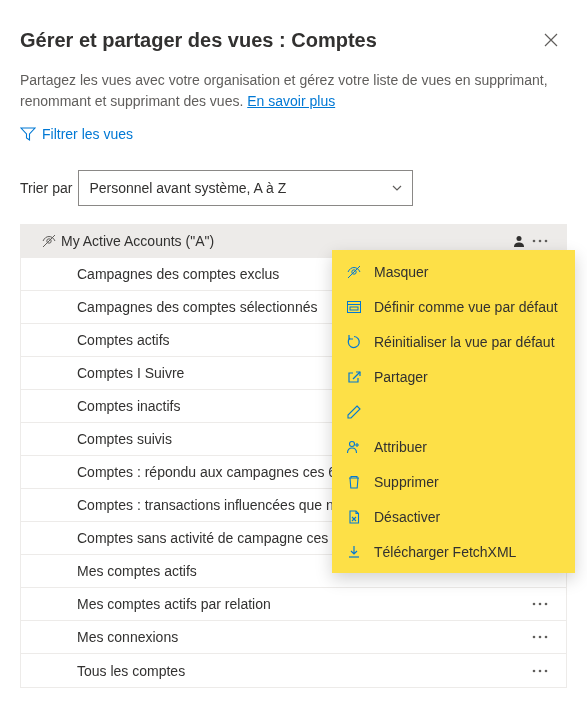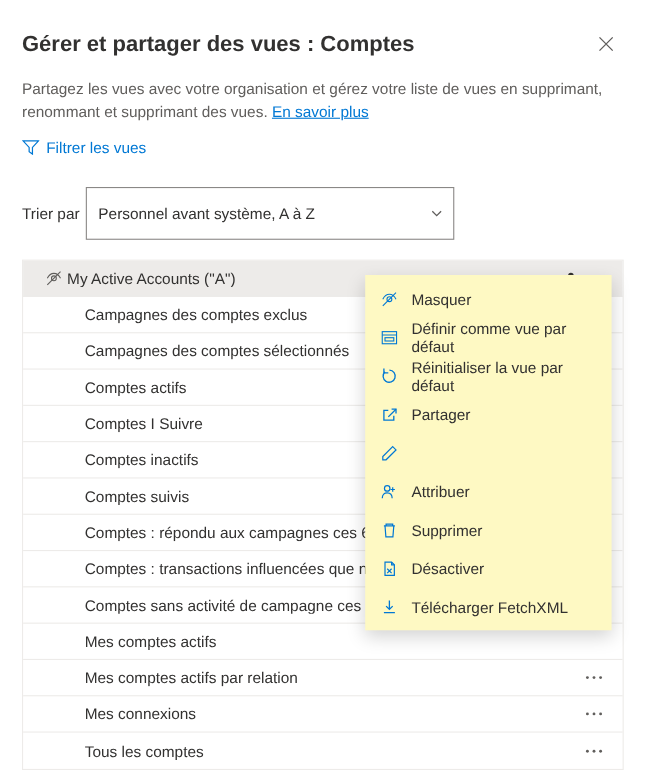--- a/index.html
+++ b/index.html
@@ -67,21 +67,21 @@
       position: relative;
       flex: 0 0 auto;
     }
     .select {
       border: 1px solid #8a8886;
       background: #fff;
       padding: 6px 34px 6px 10px;
       font-size: 14px;
       color: #323130;
       width: 335px;
-      height: 48px;
+      height: 36px;
       cursor: pointer;
       display: flex;
       align-items: center;
     }
     .select-chevron {
       position: absolute;
       right: 10px;
       top: 50%;
       transform: translateY(-50%);
       pointer-events: none;
@@ -126,23 +126,23 @@
       width: 28px;
       height: 24px;
       display: flex;
       align-items: center;
       justify-content: center;
       color: #605e5c;
       cursor: pointer;
     }
     .context-menu {
       position: absolute;
-      background: #fef9c3;
+      background: #fde047;
       box-shadow: 0 6px 16px rgba(0,0,0,0.18);
-      width: 224px;
+      width: 243px;
       top: 250px;
       left: 332px;
       z-index: 100;
       padding: 4px 0;
     }
     .menu-item {
       display: flex;
       align-items: center;
       gap: 12px;
       height: 35px;

